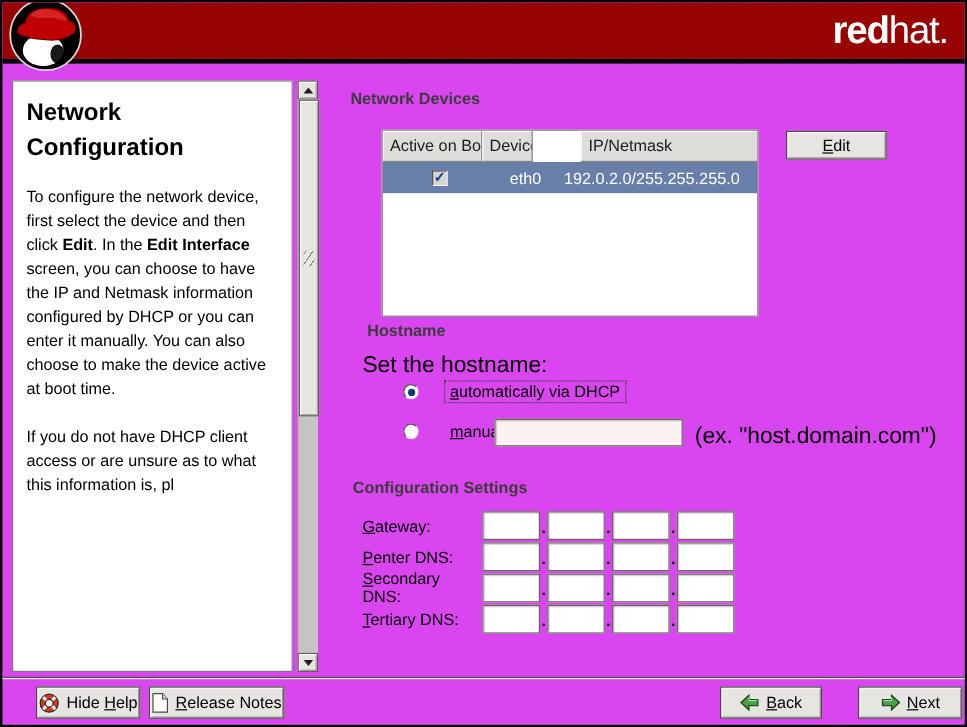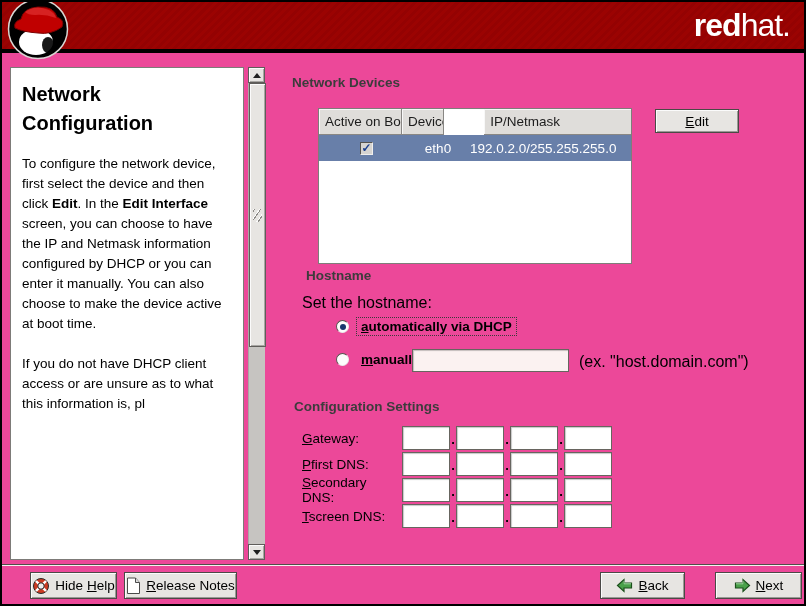--- a/index.html
+++ b/index.html
@@ -1,20 +1,20 @@
 <!DOCTYPE html>
 <html><head>
 <meta charset="utf-8">
 <style>
   * { margin:0; padding:0; box-sizing:border-box; }
   html,body { width:806px; height:606px; }
   body { font-family:"Liberation Sans", sans-serif; }
   .window {
     position:relative; width:806px; height:606px;
-    background:#ec4899; border:2px solid #000; overflow:hidden;
+    background:#d946ef; border:2px solid #000; overflow:hidden;
   }
   
   .header {
     position:absolute; left:0; top:0; width:802px; height:47px;
     background:repeating-linear-gradient(135deg,#9b0302 0 3px,#940202 3px 6px);
   }
   .black-strip { position:absolute; left:0; top:47px; width:802px; height:4px; background:#000; }
   .brand {
     position:absolute; right:14px; top:5px; color:#fff; font-size:32px; letter-spacing:-1px;
   }
@@ -69,22 +69,22 @@
   }
   
   .btn {
     position:absolute; background:#e7e5e2; border:1px solid #4b4946;
     box-shadow:inset 1px 1px 0 #fbfbfb, inset -1px -1px 0 #9b9995;
     font-size:13.5px; color:#000; display:flex; align-items:center; justify-content:center; gap:5px;
     cursor:default;
   }
   .u { text-decoration:underline; }
   
-  .plain { position:absolute; font-size:16px; color:#000; }
-  .radio-row { position:absolute; display:flex; align-items:center; gap:7px;font-weight:bold; }
+  .plain { position:absolute; font-size:19px; color:#000; }
+  .radio-row { position:absolute; display:flex; align-items:center; gap:21px; }
   .radio {
     width:13px; height:13px; border-radius:50%; background:#fdfdfd;
     border:1px solid; border-color:#55534f #e8e8e8 #e8e8e8 #55534f;
     display:flex; align-items:center; justify-content:center; flex:0 0 13px;
   }
   .radio .dot { width:6px; height:6px; border-radius:50%; background:#16366e; }
   .focus-rect { border:1px dotted #3a3a3a; padding:1px 4px; font-size:13.5px; }
   .rlabel { font-size:13.5px; padding:2px 5px; }
   .entry {
     position:absolute; border:1px solid #67655f; background:#fbf2f1;
@@ -186,21 +186,21 @@
     <input class="octet" style="">
       <span class="dotsep">.</span>
     <input class="octet" style="">
       <span class="dotsep">.</span>
     <input class="octet" style="">
       <span class="dotsep">.</span>
     <input class="octet" style="">
   </div>
 
   <div class="misc-row" style="left:300px; top:450px;">
-    <span class="misc-label"><span></span><span class="u">P</span><span>first DNS:</span></span>
+    <span class="misc-label"><span></span><span class="u">P</span><span>enter DNS:</span></span>
     <input class="octet" style="">
       <span class="dotsep">.</span>
     <input class="octet" style="">
       <span class="dotsep">.</span>
     <input class="octet" style="">
       <span class="dotsep">.</span>
     <input class="octet" style="">
   </div>
 
   <div class="misc-row" style="left:300px; top:476px;">
@@ -208,21 +208,21 @@
     <input class="octet" style="">
       <span class="dotsep">.</span>
     <input class="octet" style="">
       <span class="dotsep">.</span>
     <input class="octet" style="">
       <span class="dotsep">.</span>
     <input class="octet" style="">
   </div>
 
   <div class="misc-row" style="left:300px; top:502px;">
-    <span class="misc-label"><span></span><span class="u">T</span><span>screen DNS:</span></span>
+    <span class="misc-label"><span></span><span class="u">T</span><span>ertiary DNS:</span></span>
     <input class="octet" style="">
       <span class="dotsep">.</span>
     <input class="octet" style="">
       <span class="dotsep">.</span>
     <input class="octet" style="">
       <span class="dotsep">.</span>
     <input class="octet" style="">
   </div>
 
   <div class="sep"></div>

